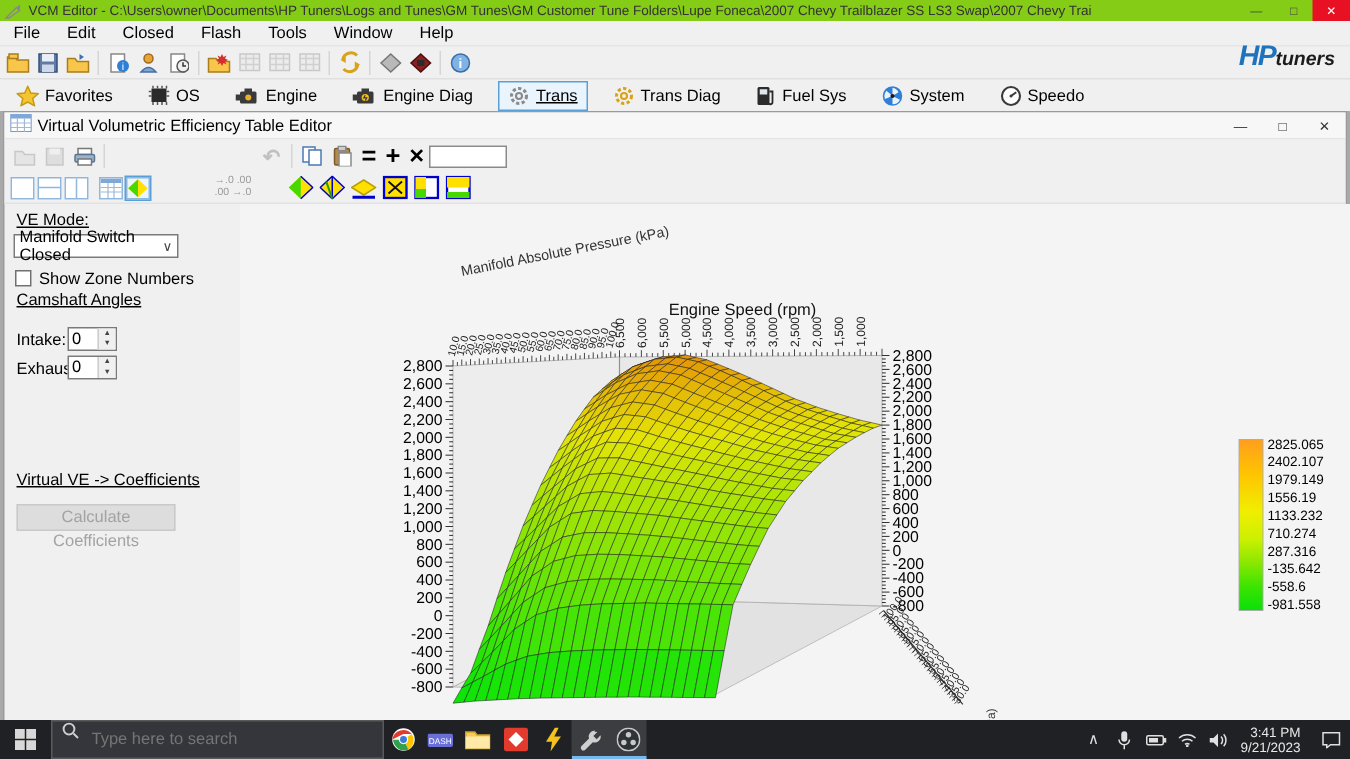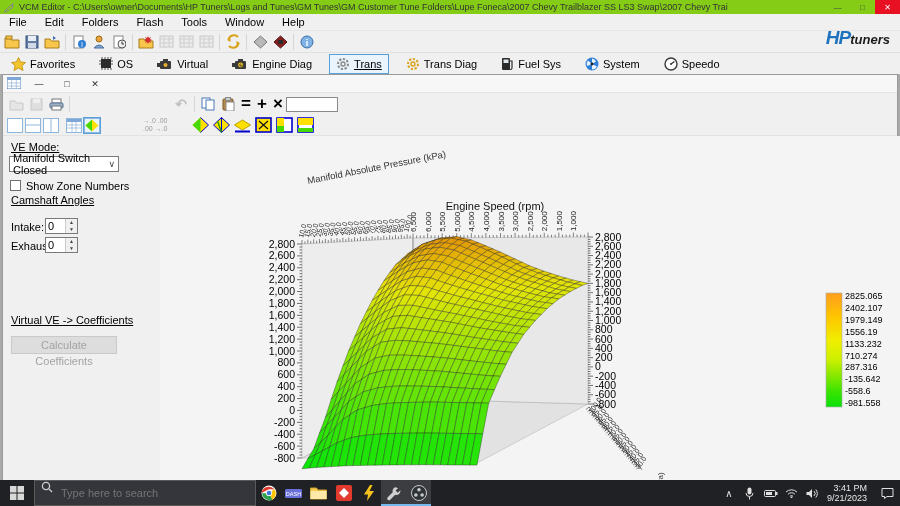--- a/index.html
+++ b/index.html
@@ -83,21 +83,21 @@
   </span>
   <span class="ttl">VCM Editor - C:\Users\owner\Documents\HP Tuners\Logs and Tunes\GM Tunes\GM Customer Tune Folders\Lupe Foneca\2007 Chevy Trailblazer SS LS3 Swap\2007 Chevy Trai</span>
   <span class="winbtn">—</span>
   <span class="winbtn">□</span>
   <span class="winbtn close">✕</span>
 </div>
 
 <div class="menubar">
   <span class="menu-item">File</span>
   <span class="menu-item">Edit</span>
-  <span class="menu-item">Folders</span>
+  <span class="menu-item">Closed</span>
   <span class="menu-item">Flash</span>
   <span class="menu-item">Tools</span>
   <span class="menu-item">Window</span>
   <span class="menu-item">Help</span>
 </div>
 
 <div class="toolbar">
   <span class="tico">
       <svg width="16" height="14">
         <path d="M1 3 h5 l1.5 2 H15 v8 H1 Z" fill="#f7c64b" stroke="#a87d1d"></path>
@@ -211,21 +211,21 @@
       </svg>
     <span>OS</span>
   </span>
   <span class="favbtn">
     <svg width="16" height="13">
         <rect x="3" y="4" width="11" height="8" rx="1" fill="#3a3a3a"></rect>
         <rect x="6" y="2" width="5" height="3" fill="#3a3a3a"></rect>
         <rect x="0" y="6" width="3" height="4" fill="#3a3a3a"></rect>
         <circle cx="8.5" cy="8" r="2" fill="#e8b02a"></circle>
       </svg>
-    <span>Virtual</span>
+    <span>Engine</span>
   </span>
   <span class="favbtn">
     <svg width="16" height="13">
         <rect x="3" y="4" width="11" height="8" rx="1" fill="#3a3a3a"></rect>
         <rect x="6" y="2" width="5" height="3" fill="#3a3a3a"></rect>
         <rect x="0" y="6" width="3" height="4" fill="#3a3a3a"></rect>
         <circle cx="8.5" cy="8" r="2.4" fill="#f5c11d"></circle>
         <path d="M8.5 6.5 l-1 1.8 h2 l-1 1.8" stroke="#3a3a3a" fill="none" stroke-width=".8"></path>
       </svg>
     <span>Engine Diag</span>
@@ -272,20 +272,21 @@
 
 <div class="mdi">
   <div class="child">
 
     <div class="child-titlebar">
       <span class="cico"><svg width="14" height="12">
             <rect x="0" y="0" width="14" height="12" fill="#fff" stroke="#4a7ab5"></rect>
             <rect x="0" y="0" width="14" height="3" fill="#7fa7d8"></rect>
             <path d="M0 6 h14 M0 9 h14 M4.6 3 v9 M9.3 3 v9" stroke="#9db9d8" stroke-width=".8"></path>
           </svg></span>
+      <span class="cttl">Virtual Volumetric Efficiency Table Editor</span>
       <span class="cwinbtn">—</span>
       <span class="cwinbtn">□</span>
       <span class="cwinbtn">✕</span>
     </div>
 
     <div class="ctb1">
       <span class="tico dim">
           <svg width="15" height="13">
             <path d="M1 3 h5 l1.5 2 H14 v7 H1 Z" fill="#d8d8d8" stroke="#999"></path>
           </svg>

